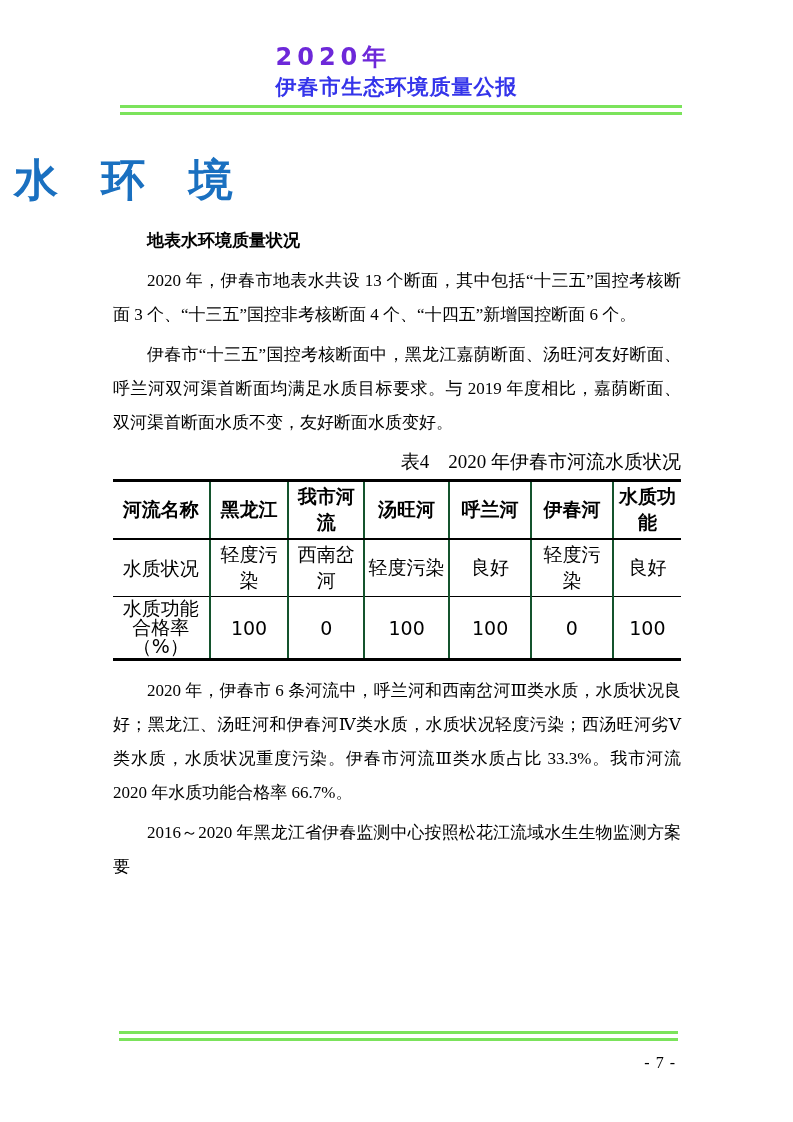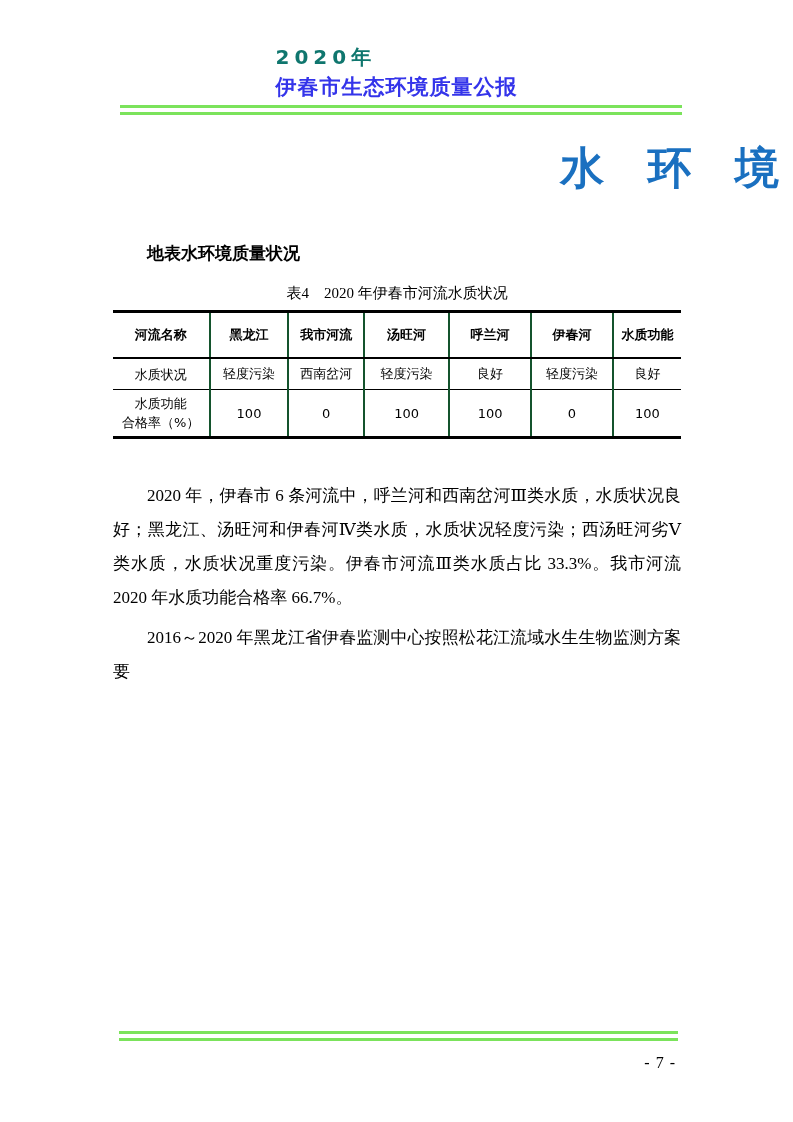--- a/index.html
+++ b/index.html
@@ -9,68 +9,68 @@
     margin:0 auto;
     background:#ffffff;
     overflow:hidden;
     font-family:"Liberation Serif","DejaVu Serif",serif;
     color:#000;
   }
   
   .header-block { margin:42px auto 0; width:fit-content; }
   .report-year {
     font-family:"DejaVu Sans","Liberation Sans",sans-serif;
-    font-weight:800; font-size:20px; line-height:30px;
-    color:#0f766e; letter-spacing:5px;
+    font-weight:800; font-size:24px; line-height:30px;
+    color:#6d28d9; letter-spacing:5px;
   }
   .report-title {
     font-family:"DejaVu Sans","Liberation Sans",sans-serif;
     font-weight:bold; font-size:21px; line-height:26px;
     color:#3434ea; letter-spacing:1px; margin-top:2px;
   }
   .rule-double {
     margin:5px 111px 0 120px;
     height:10px; box-sizing:border-box;
     border-top:3px solid #7be35b;
     border-bottom:3px solid #7be35b;
   }
   
   .page-title {
-    margin-top:24px;
-    text-align:right;
+    margin-top:36px;
+    text-align:left;
     font-family:"DejaVu Sans","Liberation Sans",sans-serif;
     font-weight:bold; font-size:44px; line-height:58px;
     color:#1a70c0; letter-spacing:14px; text-indent:14px;
   }
   
   .content { margin:0 112px 0 113px; }
   .sec-heading {
-    margin:40px 0 0 0;
+    margin:15px 0 0 0;
     font-family:Liberation Sans, sans-serif;
     font-weight:bold; font-size:17px; line-height:34px;
     padding-left:34px;
   }
   .sec-heading-2 { margin-top:40px; }
   .para {
     margin:6px 0 0 0;
     font-size:17px; line-height:34px;
     text-align:justify; text-indent:2em;
   }
   
   .tbl-caption {
     margin-top:10px;
-    text-align:center;
-    font-size:15px; line-height:24px;
+    text-align:right;
+    font-size:19px; line-height:24px;
   }
   table.t4 {
     width:100%; margin-top:5px;
     border-collapse:collapse; table-layout:fixed;
     border-top:3px solid #000; border-bottom:3px solid #000;
     font-family:"DejaVu Sans","Liberation Sans",sans-serif;
-    font-size:13px;
+    font-size:19px;
   }
   table.t4 th, table.t4 td {
     text-align:center; vertical-align:middle;
     padding:2px 2px;
   }
   table.t4 th {
     font-weight:bold; height:40px;
     border-bottom:2px solid #000;
   }
   table.t4 td { border-top:1px solid #000; }
@@ -101,20 +101,22 @@
     <div class="report-year">2020年</div>
     <div class="report-title">伊春市生态环境质量公报</div>
   </div>
   <div class="rule-double"></div>
 
   <div class="page-title">水 环 境</div>
 
   <div class="content">
 
     <div class="sec-heading">地表水环境质量状况</div>
+    <p class="para">2020 年，伊春市地表水共设 13 个断面，其中包括“十三五”国控考核断面 3 个、“十三五”国控非考核断面 4 个、“十四五”新增国控断面 6 个。</p>
+    <p class="para">伊春市“十三五”国控考核断面中，黑龙江嘉荫断面、汤旺河友好断面、呼兰河双河渠首断面均满足水质目标要求。与 2019 年度相比，嘉荫断面、双河渠首断面水质不变，友好断面水质变好。</p>
 
     <div class="tbl-caption">表4　2020 年伊春市河流水质状况</div>
     <table class="t4">
       <colgroup>
         <col style="width:17.0%">
         <col style="width:13.9%">
         <col style="width:13.3%">
         <col style="width:15.0%">
         <col style="width:14.4%">
         <col style="width:14.4%">
@@ -145,21 +147,21 @@
         <td>100</td>
         <td>0</td>
         <td>100</td>
         <td>100</td>
         <td>0</td>
         <td>100</td>
       </tr>
     </tbody>
       </table>
 
-    <p class="para" style="margin-top:40px;">2020 年，伊春市 6 条河流中，呼兰河和西南岔河Ⅲ类水质，水质状况良好；黑龙江、汤旺河和伊春河Ⅳ类水质，水质状况轻度污染；西汤旺河劣Ⅴ类水质，水质状况重度污染。伊春市河流Ⅲ类水质占比 33.3%。我市河流 2020 年水质功能合格率 66.7%。</p>
+    <p class="para" style="margin-top:13px;">2020 年，伊春市 6 条河流中，呼兰河和西南岔河Ⅲ类水质，水质状况良好；黑龙江、汤旺河和伊春河Ⅳ类水质，水质状况轻度污染；西汤旺河劣Ⅴ类水质，水质状况重度污染。伊春市河流Ⅲ类水质占比 33.3%。我市河流 2020 年水质功能合格率 66.7%。</p>
 
     <p class="para">2016～2020 年黑龙江省伊春监测中心按照松花江流域水生生物监测方案要</p>
   </div>
 
   <div class="footer">
     <div class="rule-double-footer"></div>
     <div class="page-number">- 7 -</div>
   </div>
 
 </div>

